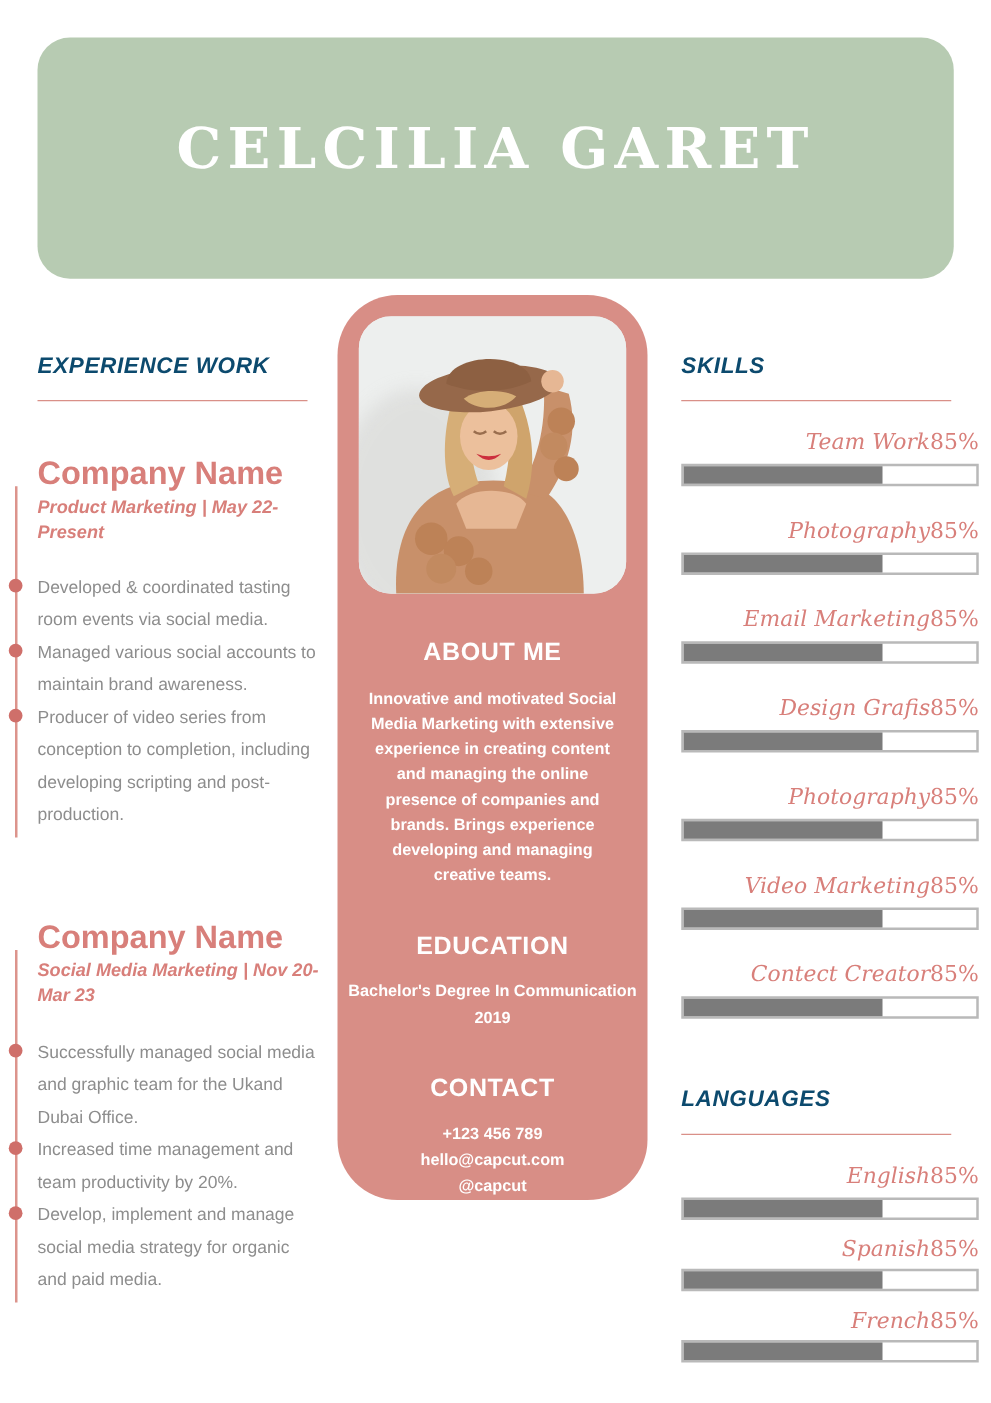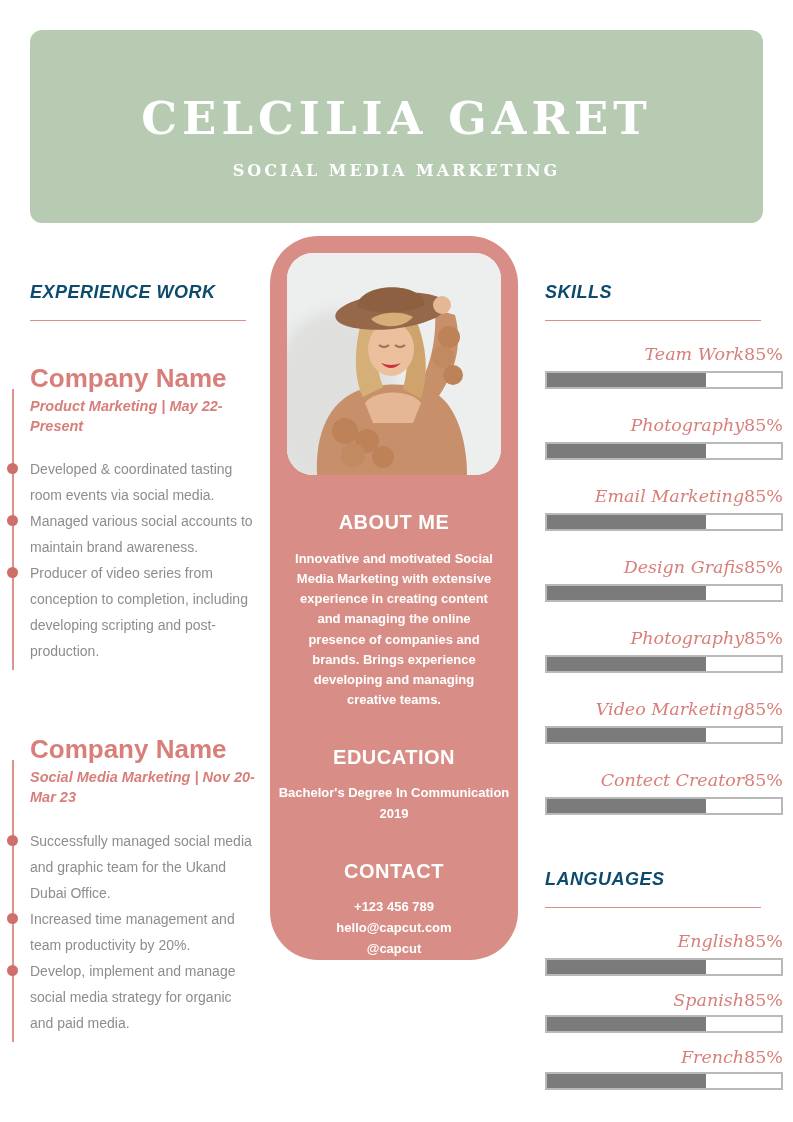--- a/index.html
+++ b/index.html
@@ -3,21 +3,21 @@
 <meta charset="utf-8">
 <style>
   html,body{margin:0;padding:0;}
   body{
     width:793px;height:1122px;position:relative;background:#ffffff;
     font-family:"Liberation Sans",sans-serif;overflow:hidden;
   }
   
   .banner{
     position:absolute;left:30px;top:30px;width:733px;height:193px;
-    background:#b7cbb2;border-radius:12px;text-align:center;color:#ffffff;
+    background:#b7cbb2;border-radius:26px;text-align:center;color:#ffffff;
   }
   .banner h1{
     margin:62px 0 0;font-family:"DejaVu Serif","Liberation Serif",serif;
     font-weight:bold;font-size:45px;letter-spacing:5px;
   }
   .banner .sub{
     margin-top:16px;font-family:"DejaVu Serif","Liberation Serif",serif;
     font-size:16px;letter-spacing:3px;font-weight:bold;
   }
   
@@ -74,21 +74,20 @@
   .meter .bar-fill{height:100%;background:#7b7b7b;}
   .lang-head{margin-top:54px;}
 </style>
 </head>
 <body>
 
 <div class="page">
 
   <header class="banner">
     <h1>CELCILIA GARET</h1>
-    <div class="sub">SOCIAL MEDIA MARKETING</div>
   </header>
 
   <section class="left-col">
     <h2 class="sec-head">EXPERIENCE WORK</h2>
     <hr class="rule">
 
     <article class="job">
       <div class="timeline"></div>
       <h3>Company Name</h3>
       <div class="meta">Product Marketing | May 22-Present</div>

